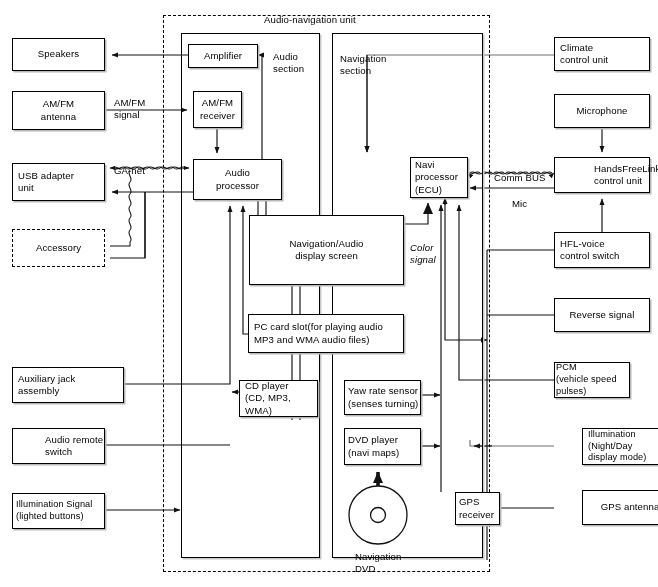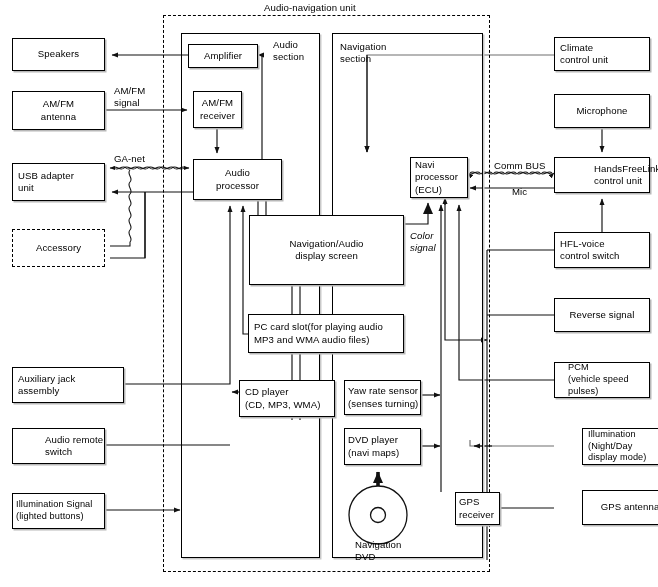--- a/index.html
+++ b/index.html
@@ -37,21 +37,21 @@
     border:1.3px solid #000;background:transparent;
     z-index:1;box-shadow:1.5px 1.5px 0 0 #c9c9c9;
   }
   .outer{
     position:absolute;box-sizing:border-box;
     border:1.7px dashed #000;background:transparent;z-index:0;
   }
   
   .lbl{
     position:absolute;font-size:9.6px;line-height:1.28;color:#000;
-    white-space:pre-line;z-index:4;letter-spacing:.1px;
+    white-space:pre-line;z-index:4;letter-spacing:.1px;margin-top:12px;
   }
   
   .disc{position:absolute;z-index:3;}
 </style>
 </head>
 <body>
 
 <div id="stage">
 
   <svg id="wires" viewBox="0 0 658 587" xmlns="http://www.w3.org/2000/svg">
@@ -220,21 +220,21 @@
   <div class="box ctr" style="left:249px;top:215px;width:155px;height:70px;">
     <span class="t">Navigation/Audio
 display screen</span>
   </div>
 
   <div class="box lft" style="left:248px;top:314px;width:156px;height:39px;">
     <span class="t">PC card slot(for playing audio
 MP3 and WMA audio files)</span>
   </div>
 
-  <div class="box lft" style="left:239px;top:380px;width:96px;height:37px;">
+  <div class="box lft" style="left:239px;top:380px;width:79px;height:37px;">
     <span class="t">CD player
 (CD, MP3, WMA)</span>
   </div>
 
   <div class="box lft" style="left:410px;top:157px;width:58px;height:41px;padding-left:4px;">
     <span class="t">Navi
 processor
 (ECU)</span>
   </div>
 
@@ -276,21 +276,21 @@
 
   <div class="box lft" style="left:554px;top:232px;width:96px;height:36px;">
     <span class="t">HFL-voice
 control switch</span>
   </div>
 
   <div class="box ctr" style="left:554px;top:298px;width:96px;height:34px;">
     <span class="t">Reverse signal</span>
   </div>
 
-  <div class="box lft" style="left:554px;top:362px;width:96px;height:36px;padding-left:13px;">
+  <div class="box lft" style="left:554px;top:362px;width:76px;height:36px;padding-left:1px;">
     <span class="t" style="font-size:9.2px;">PCM
 (vehicle speed pulses)</span>
   </div>
 
   <div class="box lft" style="left:582px;top:428px;width:96px;height:37px;">
     <span class="t" style="font-size:9.2px;">Illumination
 (Night/Day
 display mode)</span>
   </div>
 

